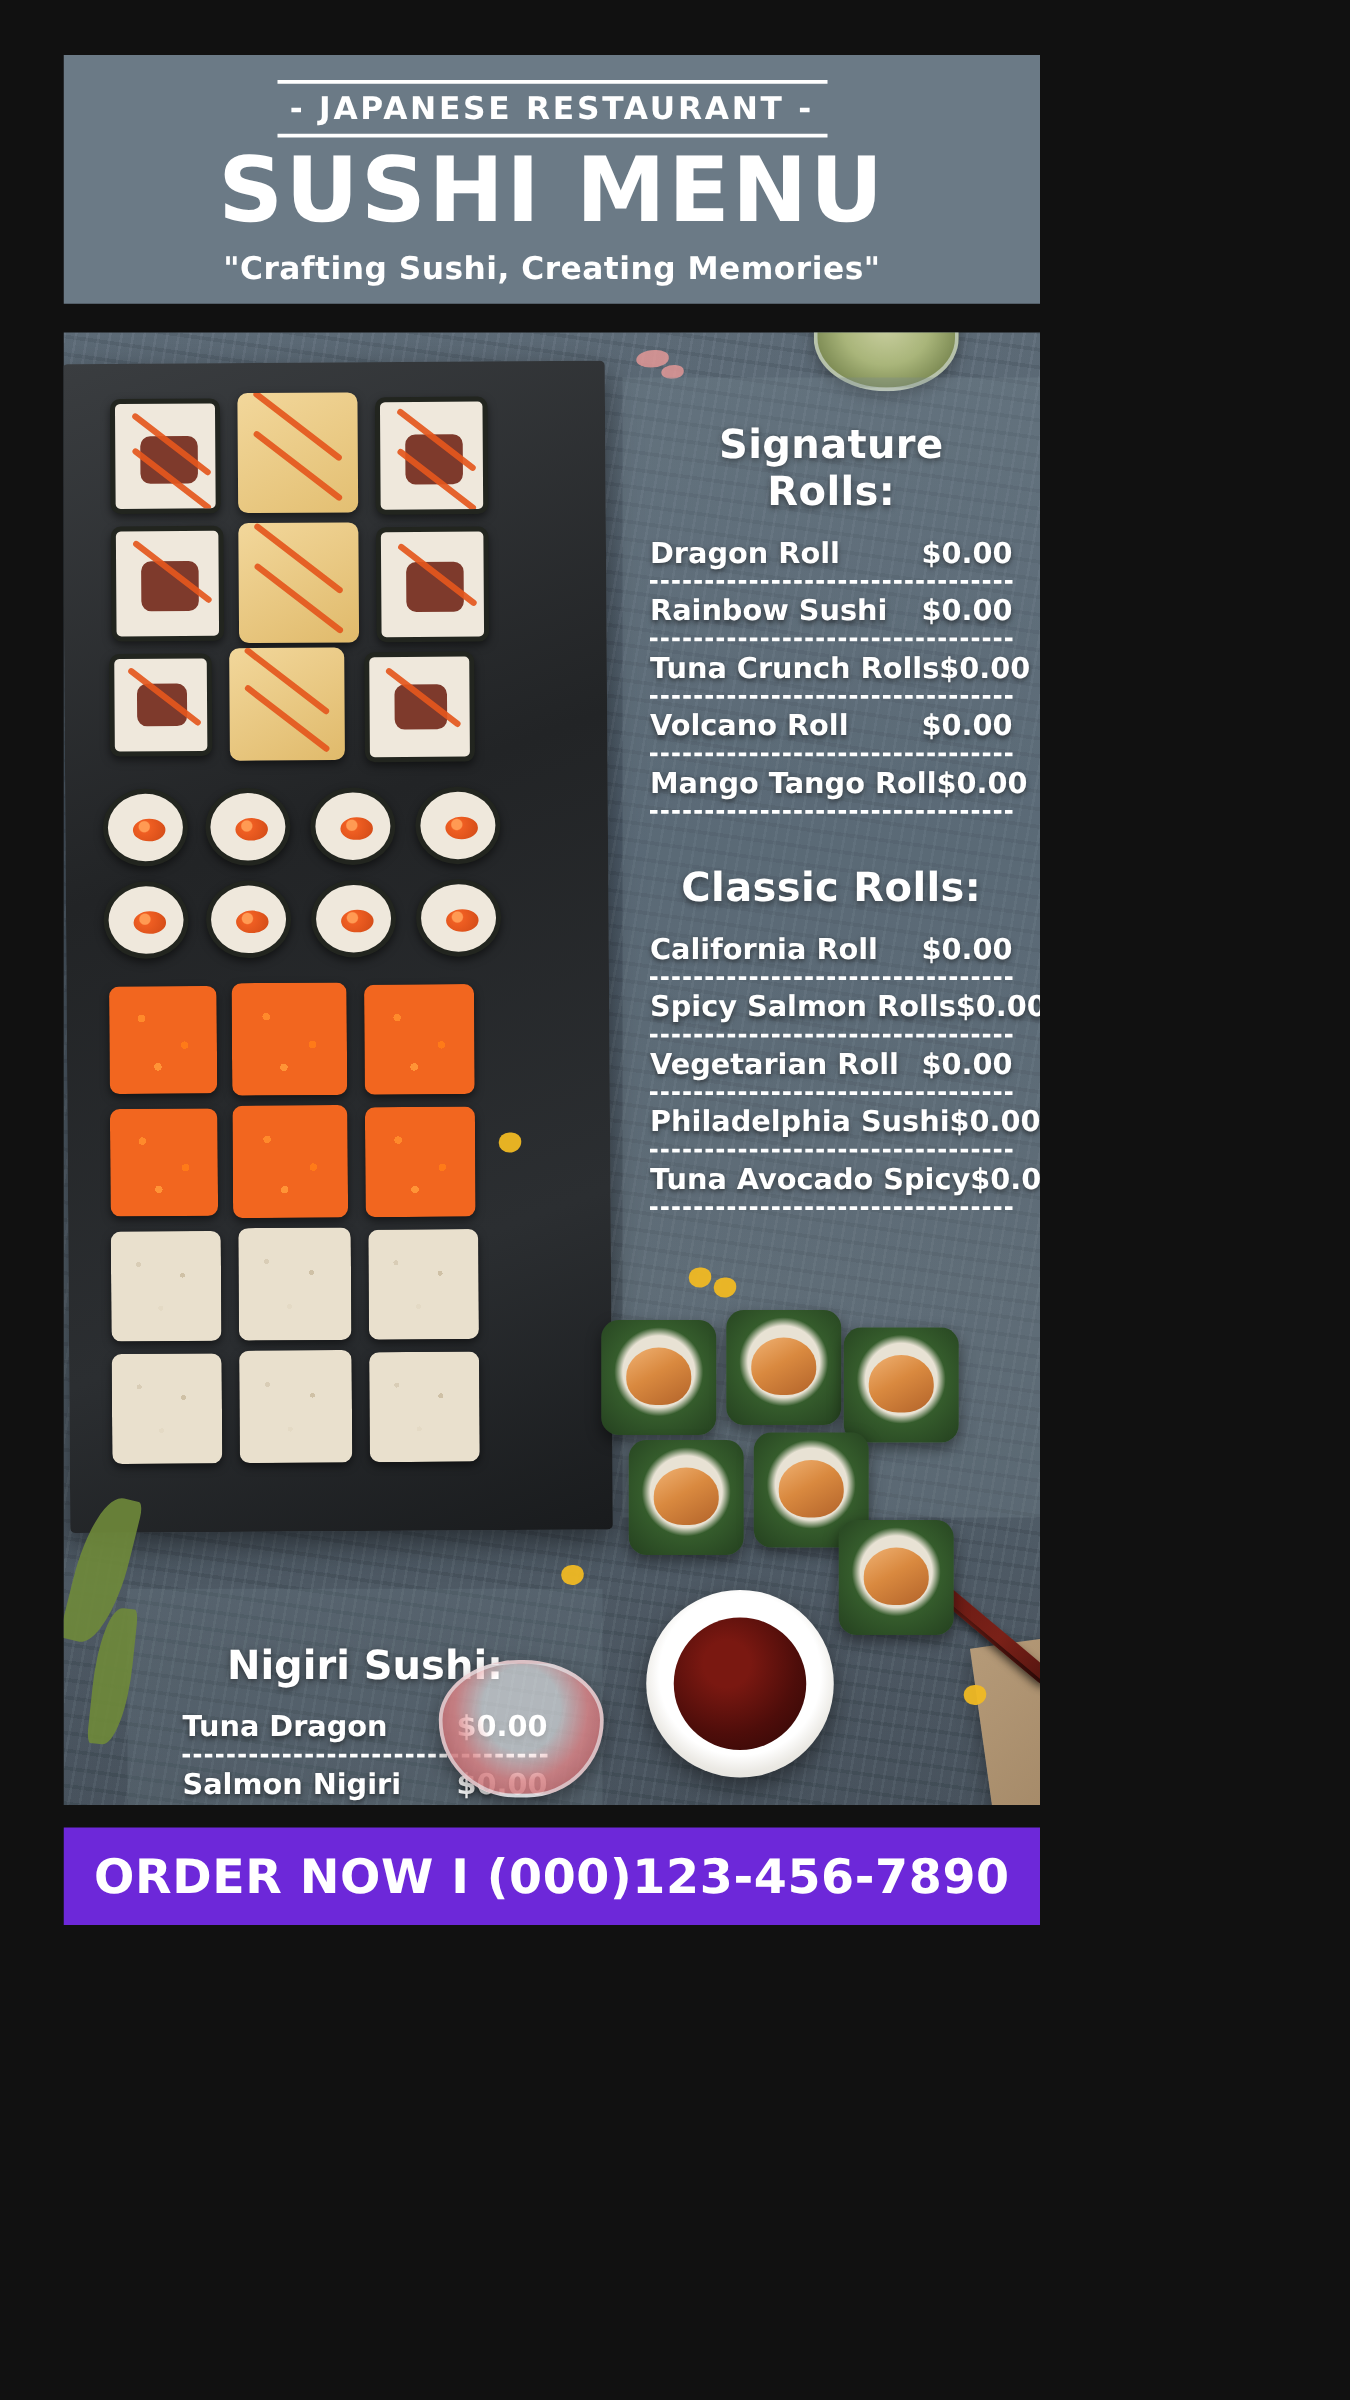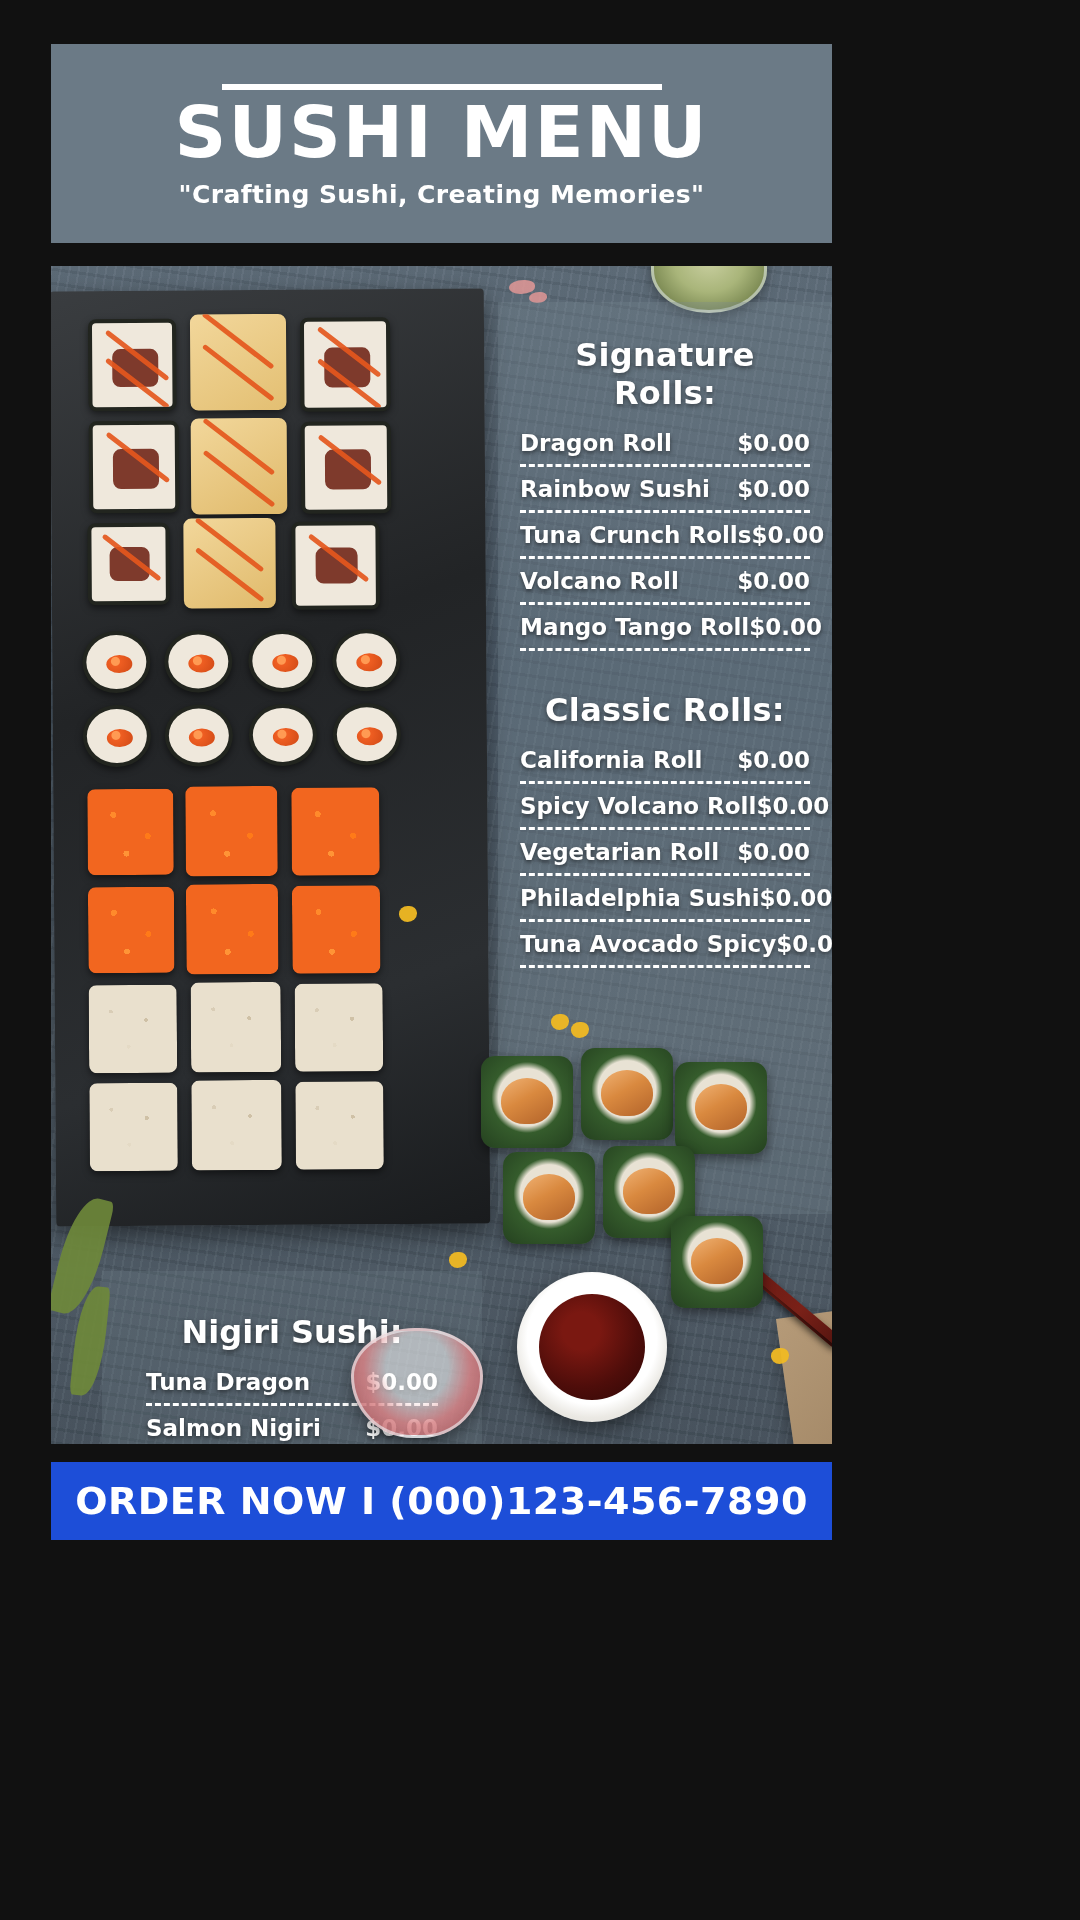--- a/index.html
+++ b/index.html
@@ -328,21 +328,21 @@
     opacity: 0.95;
   }
 
   
   .footer {
     position: absolute;
     left: 51px;
     top: 1462px;
     width: 781px;
     height: 78px;
-    background: #1d4ed8;
+    background: #6d28d9;
     display: flex;
     align-items: center;
     justify-content: center;
   }
   .footer-text {
     color: #ffffff;
     font-family: "DejaVu Sans", sans-serif;
     font-weight: bold;
     font-size: 38px;
     letter-spacing: 0.5px;
@@ -350,20 +350,21 @@
   }
 </style>
 </head>
 <body>
 
 <div class="poster">
 
   <div class="header">
     <div class="kicker-wrap">
       <div class="kicker-rule"></div>
+      <div class="kicker">- JAPANESE RESTAURANT -</div>
       <div class="kicker-rule"></div>
     </div>
     <div class="title">SUSHI MENU</div>
     <div class="tagline">"Crafting Sushi, Creating Memories"</div>
   </div>
 
   <div class="body-area">
 
     <div class="wasabi-bowl"></div>
     <div class="petal" style="left:458px; top:14px; width:26px; height:14px;"></div>
@@ -486,21 +487,21 @@
           </div>
         </div>
 
         <div class="section-title" style="margin-top: 40px;">Classic Rolls:</div>
         <div class="items">
           <div class="row">
             <span class="name">California Roll</span>
             <span class="price">$0.00</span>
           </div>
           <div class="row">
-            <span class="name">Spicy Volcano Roll</span>
+            <span class="name">Spicy Salmon Rolls</span>
             <span class="price">$0.00</span>
           </div>
           <div class="row">
             <span class="name">Vegetarian Roll</span>
             <span class="price">$0.00</span>
           </div>
           <div class="row">
             <span class="name">Philadelphia Sushi</span>
             <span class="price">$0.00</span>
           </div>

